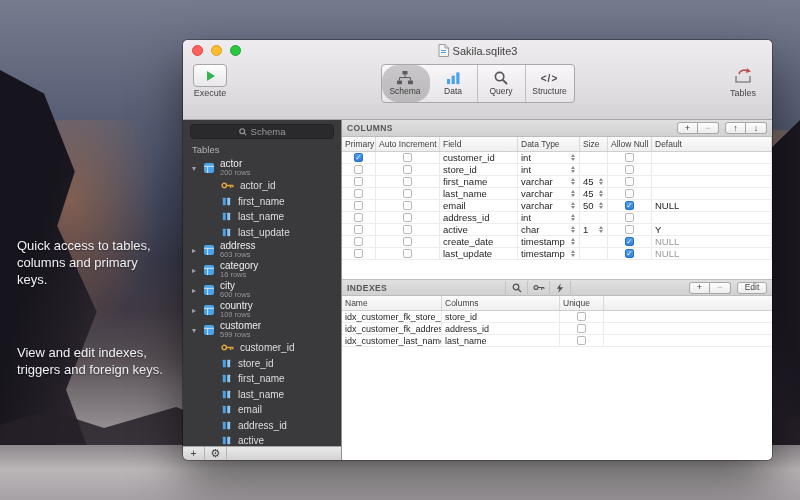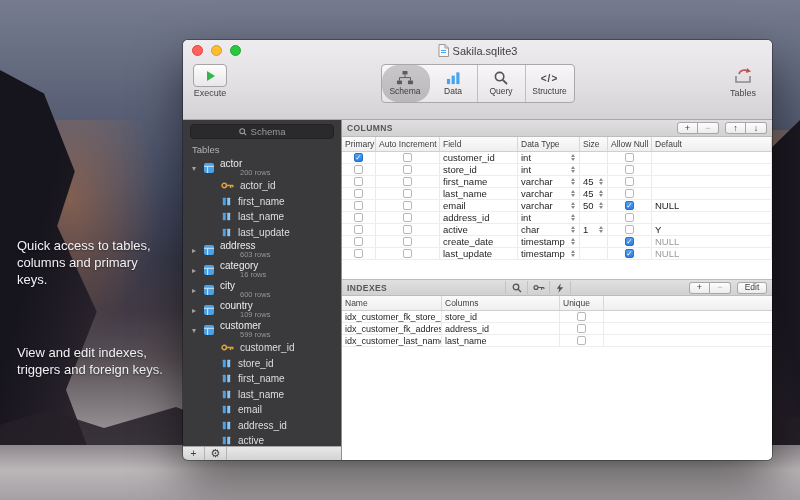--- a/index.html
+++ b/index.html
@@ -72,21 +72,21 @@
   .search-wrap { padding:4px 7px 3px; }
   .search { height:15px; background:#2a2a2c; border:1px solid #222224; border-radius:4px;
     display:flex; align-items:center; justify-content:center; gap:4px; color:#9a9a9e; font-size:9.5px; }
   .tables-label { font-size:9.5px; color:#b2b2b8; padding:2px 9px 3px; }
   .tree { flex:1; overflow:hidden; }
   .trow { display:flex; align-items:center; height:20px; padding-left:9px; }
   .disc { width:10px; font-size:8px; color:#a0a0a5; flex-shrink:0; }
   .ticon { margin:0 5px 0 1px; display:flex; flex-shrink:0; }
   .nameblock { display:flex; flex-direction:column; justify-content:center; }
   .tname { font-size:10px; line-height:10px; color:#ececee; }
-  .trowcount { font-size:7.5px; line-height:8px; color:#97979c;margin-left:20px; }
+  .trowcount { font-size:7.5px; line-height:8px; color:#97979c; }
   .crow { display:flex; align-items:center; height:15.5px; padding-left:38px; }
   .cicon { margin-right:6px; display:flex; flex-shrink:0; }
   .cname { font-size:10px; color:#dededf; }
   .side-footer { height:14px; background:linear-gradient(#e9e9e9,#d3d3d3); border-top:1px solid #a5a5a5;
     display:flex; align-items:stretch; flex-shrink:0; }
   .foot-btn { width:22px; display:flex; align-items:center; justify-content:center;
     border-right:1px solid #b3b3b3; color:#3c3c3c; font-size:10px; }
 
   .content { flex:1; display:flex; flex-direction:column; background:#fff; border-left:1px solid #8f8f8f; min-width:0; }
 

